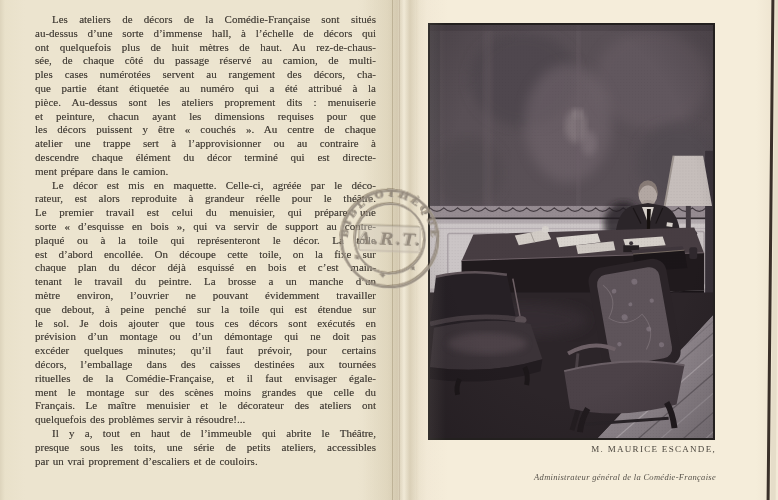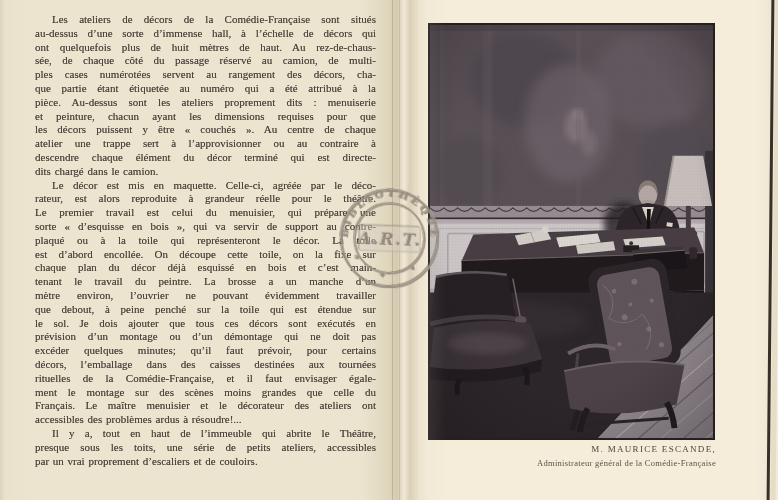--- a/index.html
+++ b/index.html
@@ -34,21 +34,21 @@
   .line{text-align:justify;text-align-last:justify;height:13.8px;overflow:hidden;}
   .line.first{text-indent:17px;}
   .line.last{text-align-last:left;}
   
   .photo-frame{position:absolute;left:428px;top:23px;width:287px;height:417px;
     margin:0;border:2px solid #23201f;box-sizing:border-box;background:#595056;}
   .photo-frame svg{display:block;}
   
   .caption{position:absolute;left:428px;top:444px;width:288px;text-align:right;color:#4b463e;}
   .caption-name{font-size:9px;letter-spacing:1.3px;}
-  .caption-role{font-size:8.5px;letter-spacing:.3px;margin-top:4px;color:#57524a;}
+  .caption-role{font-size:8.5px;font-style:italic;letter-spacing:.3px;margin-top:18px;color:#57524a;}
   
   .stamp{position:absolute;left:331px;top:180px;width:118px;height:118px;
     transform:rotate(2deg);pointer-events:none;}
   .stamp svg{overflow:visible;
     filter:drop-shadow(0.8px 0.9px 0px rgba(255,253,245,0.85)) drop-shadow(-0.5px -0.5px 0.4px rgba(85,70,52,0.5));
     opacity:.92;}
   .stamp .ring{fill:none;stroke:#988e81;}
   .stamp text{fill:#8f8578;}
   .stamp .arc-text{font-family:"DejaVu Serif","Liberation Serif",serif;font-size:10.5px;
     font-weight:bold;letter-spacing:3.2px;}
@@ -68,39 +68,39 @@
         <div class="line">au-dessus d’une sorte d’immense hall, à l’échelle de décors qui</div>
         <div class="line">ont quelquefois plus de huit mètres de haut. Au rez-de-chaus-</div>
         <div class="line">sée, de chaque côté du passage réservé au camion, de multi-</div>
         <div class="line">ples cases numérotées servent au rangement des décors, cha-</div>
         <div class="line">que partie étant étiquetée au numéro qui a été attribué à la</div>
         <div class="line">pièce. Au-dessus sont les ateliers proprement dits : menuiserie</div>
         <div class="line">et peinture, chacun ayant les dimensions requises pour que</div>
         <div class="line">les décors puissent y être « couchés ». Au centre de chaque</div>
         <div class="line">atelier une trappe sert à l’approvisionner ou au contraire à</div>
         <div class="line">descendre chaque élément du décor terminé qui est directe-</div>
-        <div class="line last">dits chargé dans le camion.</div>
+        <div class="line last">ment prépare dans le camion.</div>
         <div class="line first">Le décor est mis en maquette. Celle-ci, agréée par le déco-</div>
         <div class="line">rateur, est alors reproduite à grandeur réelle pour le théâtre.</div>
         <div class="line">Le premier travail est celui du menuisier, qui prépare une</div>
         <div class="line">sorte « d’esquisse en bois », qui va servir de support au contre-</div>
         <div class="line">plaqué ou à la toile qui représenteront le décor. La toile</div>
         <div class="line">est d’abord encollée. On découpe cette toile, on la fixe sur</div>
         <div class="line">chaque plan du décor déjà esquissé en bois et c’est main-</div>
         <div class="line">tenant le travail du peintre. La brosse a un manche d’un</div>
         <div class="line">mètre environ, l’ouvrier ne pouvant évidemment travailler</div>
         <div class="line">que debout, à peine penché sur la toile qui est étendue sur</div>
         <div class="line">le sol. Je dois ajouter que tous ces décors sont exécutés en</div>
         <div class="line">prévision d’un montage ou d’un démontage qui ne doit pas</div>
         <div class="line">excéder quelques minutes; qu’il faut prévoir, pour certains</div>
         <div class="line">décors, l’emballage dans des caisses destinées aux tournées</div>
         <div class="line">rituelles de la Comédie-Française, et il faut envisager égale-</div>
         <div class="line">ment le montage sur des scènes moins grandes que celle du</div>
         <div class="line">Français. Le maître menuisier et le décorateur des ateliers ont</div>
-        <div class="line last">accessibles des problèmes ardus à résoudre!...</div>
+        <div class="line last">quelquefois des problèmes servir à résoudre!...</div>
         <div class="line first">Il y a, tout en haut de l’immeuble qui abrite le Théâtre,</div>
         <div class="line">presque sous les toits, une série de petits ateliers, accessibles</div>
         <div class="line last">par un vrai proprement d’escaliers et de couloirs.</div>
       </div>
   </div>
 
   <div class="page-right">
   </div>
 
   <figure class="photo-frame">

